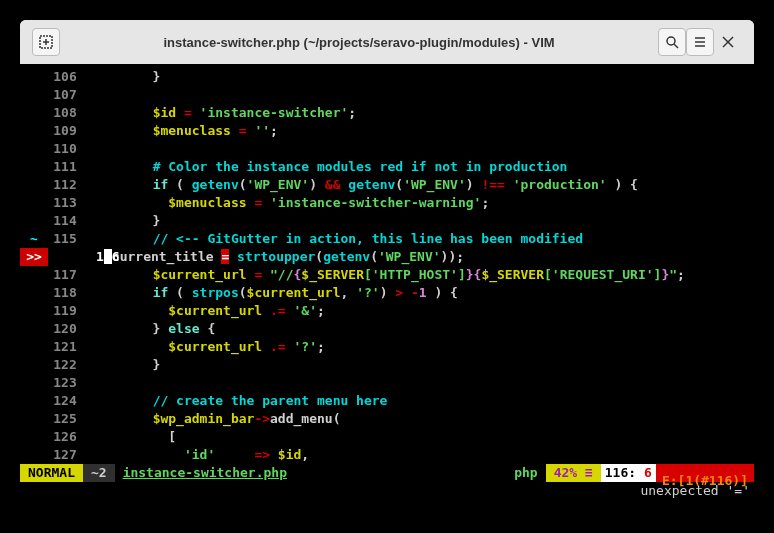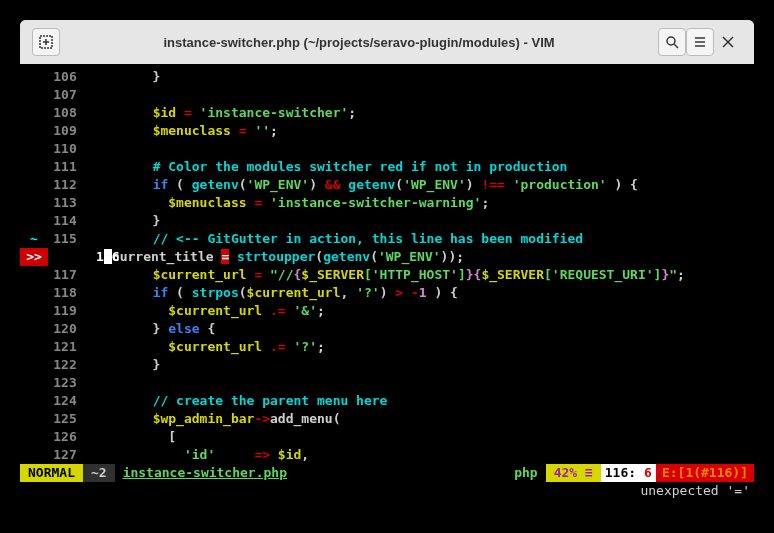--- a/index.html
+++ b/index.html
@@ -12,36 +12,36 @@
 .line { display: flex; height: 18px; line-height: 18px; white-space: pre; }
 .gutter { width: 28px; text-align: center; flex-shrink: 0; }
 .lineno { width: 42px; text-align: center; color: #888; padding-right: 8px; flex-shrink: 0; }
 .lineno.cur { color: #fff; font-weight: bold; padding-left: 48px; }
 .code { flex: 1; }
 .gg-mark { background: #c00; color: #fff; font-weight: bold; }
 .gg-tilde { color: #0ff; }
 .y { color: #d7d700; }
 .g { color: #5fd75f; }
 .c { color: #00d7d7; }
-.o { color: #3b82f6; }
+.o { color: #5eead4; }
 .r { color: #d70000; }
 .w { color: #d0d0d0; }
 .p { color: #d787d7; }
 .wp { color: #fff; }
 .cursor { background: #fff; color: #000; }
 .modmark { background: #d70000; color: #fff; }
 .statusline { display: flex; height: 18px; line-height: 18px; font-weight: bold; }
 .sl-mode { background: #d7d700; color: #000; padding: 0 8px; }
 .sl-git { background: #303030; color: #d0d0d0; padding: 0 8px; }
 .sl-file { background: #000; color: #5fd75f; padding: 0 8px; flex: 1; text-decoration: underline; }
 .sl-ft { background: #000; color: #5fd75f; padding: 0 8px; text-align: center; }
 .sl-pct { background: #d7d700; color: #a21caf; padding: 0 8px; }
 .sl-pos { background: #fff; color: #000; padding: 0 4px; }
 .sl-col { background: #fff; color: #d70000; padding: 0 4px; }
-.sl-err { background: #d70000; color: #ff8700; padding: 0 6px; }
+.sl-err { background: #d70000; color: #ff8700; padding: 8px 6px; }
 .msgline { background: #000; color: #d0d0d0; padding: 0 4px; height: 18px; line-height: 18px; text-align: right; }
 </style>
 </head>
 <body>
 
 <div class="window">
   <div class="titlebar">
     <div class="tb-btn">
       <svg width="14" height="14" viewBox="0 0 14 14">
           <rect x="1" y="1" width="12" height="12" fill="none" stroke="#333" stroke-width="1.5" stroke-dasharray="2 1"></rect>
@@ -70,21 +70,21 @@
         </svg>
     </div>
   </div>
 
   <div class="editor" id="editor">
       <div class="line"><div class="gutter"></div><div class="lineno">106</div><div class="code"><span class="w">        }</span></div></div>
       <div class="line"><div class="gutter"></div><div class="lineno">107</div><div class="code"><span class="w"></span></div></div>
       <div class="line"><div class="gutter"></div><div class="lineno">108</div><div class="code"><span class="w">        </span><span class="y">$id</span><span class="w"> </span><span class="r">=</span><span class="w"> </span><span class="g">'instance-switcher'</span><span class="w">;</span></div></div>
       <div class="line"><div class="gutter"></div><div class="lineno">109</div><div class="code"><span class="w">        </span><span class="y">$menuclass</span><span class="w"> </span><span class="r">=</span><span class="w"> </span><span class="g">''</span><span class="w">;</span></div></div>
       <div class="line"><div class="gutter"></div><div class="lineno">110</div><div class="code"><span class="w"></span></div></div>
-      <div class="line"><div class="gutter"></div><div class="lineno">111</div><div class="code"><span class="w">        </span><span class="c"># Color the modules switcher red if not in production</span></div></div>
+      <div class="line"><div class="gutter"></div><div class="lineno">111</div><div class="code"><span class="w">        </span><span class="c"># Color the instance modules red if not in production</span></div></div>
       <div class="line"><div class="gutter"></div><div class="lineno">112</div><div class="code"><span class="w">        </span><span class="o">if</span><span class="w"> ( </span><span class="c">getenv</span><span class="w">(</span><span class="g">'WP_ENV'</span><span class="w">) </span><span class="r">&amp;&amp;</span><span class="w"> </span><span class="c">getenv</span><span class="w">(</span><span class="g">'WP_ENV'</span><span class="w">) </span><span class="r">!==</span><span class="w"> </span><span class="g">'production'</span><span class="w"> ) {</span></div></div>
       <div class="line"><div class="gutter"></div><div class="lineno">113</div><div class="code"><span class="w">          </span><span class="y">$menuclass</span><span class="w"> </span><span class="r">=</span><span class="w"> </span><span class="g">'instance-switcher-warning'</span><span class="w">;</span></div></div>
       <div class="line"><div class="gutter"></div><div class="lineno">114</div><div class="code"><span class="w">        }</span></div></div>
       <div class="line"><div class="gutter gg-tilde">~</div><div class="lineno">115</div><div class="code"><span class="w">        </span><span class="c">// &lt;-- GitGutter in action, this line has been modified</span></div></div>
       <div class="line"><div class="gutter gg-mark">&gt;&gt;</div><div class="lineno cur">116</div><div class="code"><span class="cursor"> </span><span class="wp">c</span><span class="w">urrent_title </span><span class="modmark">=</span><span class="w"> </span><span class="c">strtoupper</span><span class="w">(</span><span class="c">getenv</span><span class="w">(</span><span class="g">'WP_ENV'</span><span class="w">));</span></div></div>
       <div class="line"><div class="gutter"></div><div class="lineno">117</div><div class="code"><span class="w">        </span><span class="y">$current_url</span><span class="w"> </span><span class="r">=</span><span class="w"> </span><span class="g">"//</span><span class="p">{</span><span class="y">$_SERVER</span><span class="g">[</span><span class="g">'HTTP_HOST'</span><span class="g">]</span><span class="p">}{</span><span class="y">$_SERVER</span><span class="g">[</span><span class="g">'REQUEST_URI'</span><span class="g">]</span><span class="p">}</span><span class="g">"</span><span class="w">;</span></div></div>
       <div class="line"><div class="gutter"></div><div class="lineno">118</div><div class="code"><span class="w">        </span><span class="o">if</span><span class="w"> ( </span><span class="c">strpos</span><span class="w">(</span><span class="y">$current_url</span><span class="w">, </span><span class="g">'?'</span><span class="w">) </span><span class="r">&gt;</span><span class="w"> </span><span class="r">-</span><span class="p">1</span><span class="w"> ) {</span></div></div>
       <div class="line"><div class="gutter"></div><div class="lineno">119</div><div class="code"><span class="w">          </span><span class="y">$current_url</span><span class="w"> </span><span class="r">.=</span><span class="w"> </span><span class="g">'&amp;'</span><span class="w">;</span></div></div>
       <div class="line"><div class="gutter"></div><div class="lineno">120</div><div class="code"><span class="w">        } </span><span class="o">else</span><span class="w"> {</span></div></div>
       <div class="line"><div class="gutter"></div><div class="lineno">121</div><div class="code"><span class="w">          </span><span class="y">$current_url</span><span class="w"> </span><span class="r">.=</span><span class="w"> </span><span class="g">'?'</span><span class="w">;</span></div></div>

